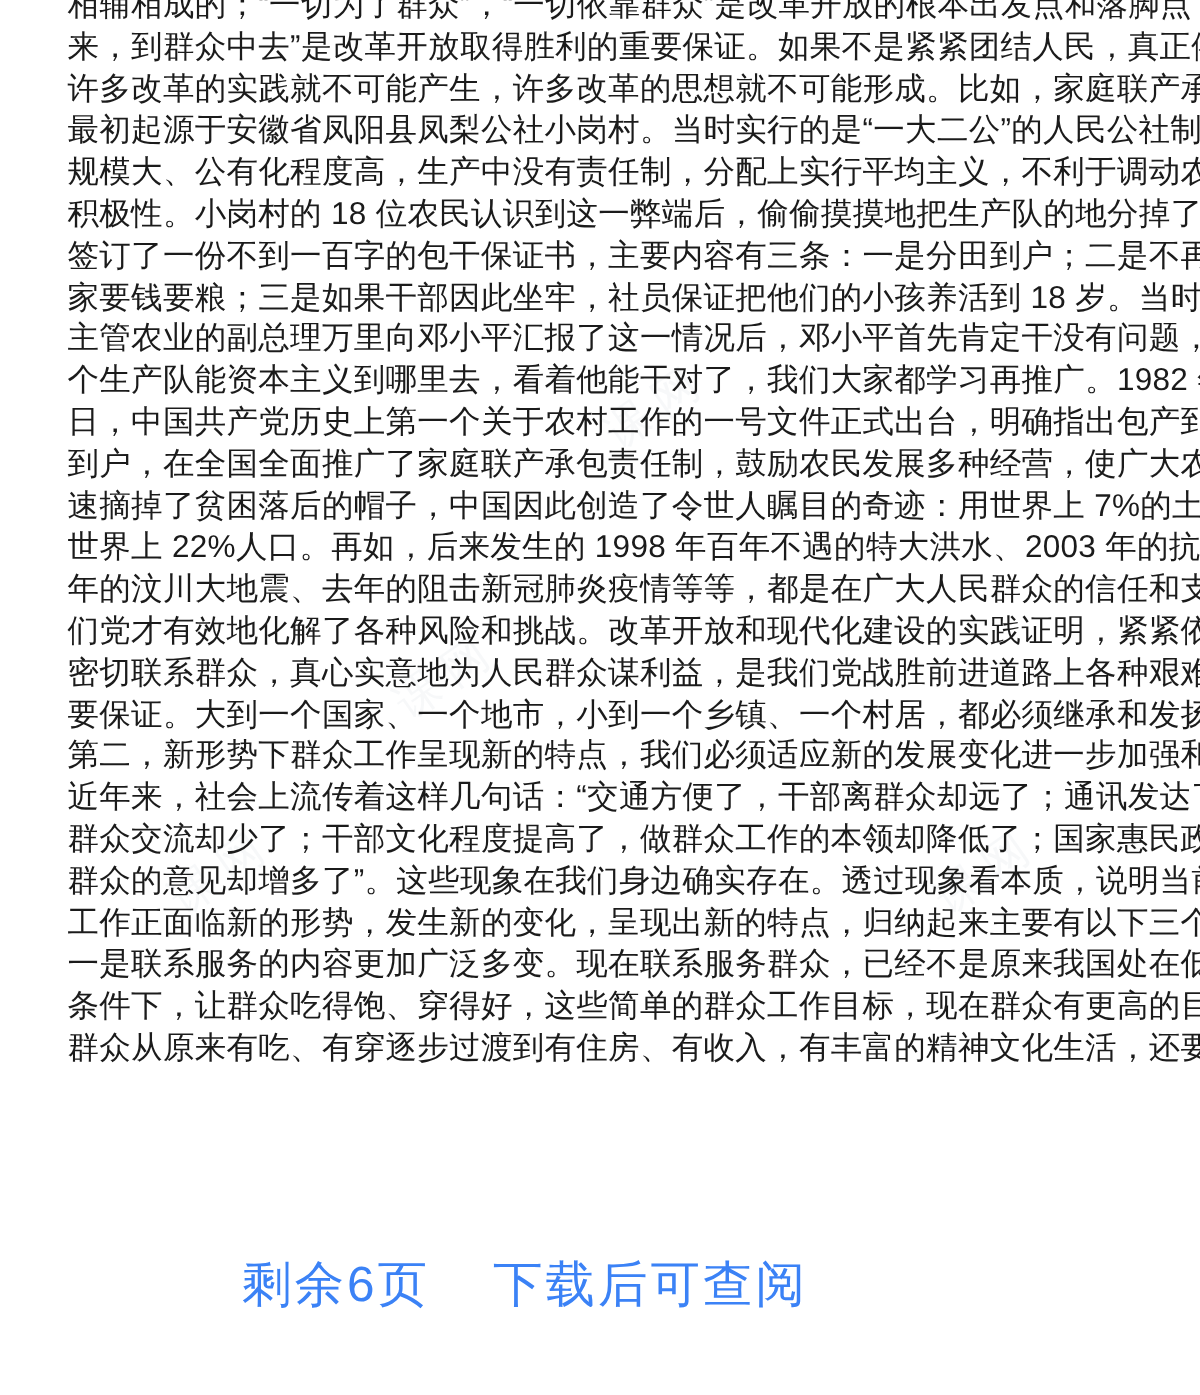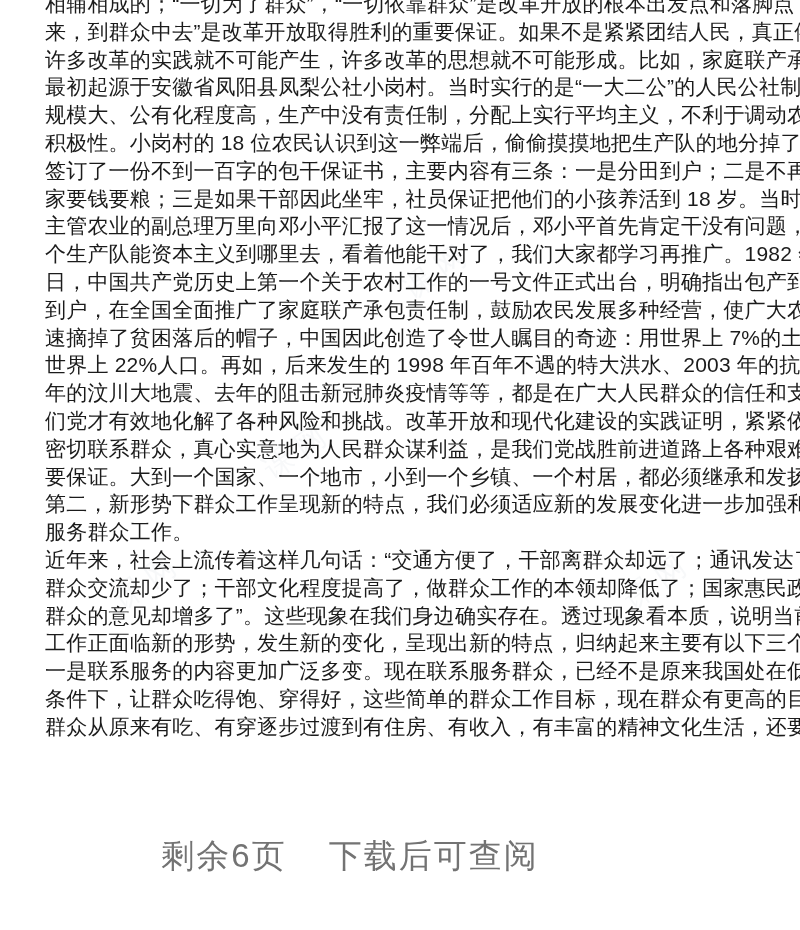--- a/index.html
+++ b/index.html
@@ -30,21 +30,21 @@
   .line {
     white-space: nowrap;
     letter-spacing: 0.2px;
   }
   .footer {
     position: absolute;
     top: 834px;
     left: 0;
     width: 700px;
     text-align: center;
-    color: #737373;
+    color: #3b82f6;
     font-size: 33px;
     letter-spacing: 2px;
   }
   .footer .gap { display: inline-block; width: 42px; }
   .watermark {
     position: absolute;
     color: #7f93a8;
     opacity: 0.06;
     font-size: 30px;
     letter-spacing: 8px;
@@ -80,21 +80,20 @@
     <div class="line">个生产队能资本主义到哪里去，看着他能干对了，我们大家都学习再推广。1982 年 1 月 1</div>
     <div class="line">日，中国共产党历史上第一个关于农村工作的一号文件正式出台，明确指出包产到户、包干</div>
     <div class="line">到户，在全国全面推广了家庭联产承包责任制，鼓励农民发展多种经营，使广大农村地区迅</div>
     <div class="line">速摘掉了贫困落后的帽子，中国因此创造了令世人瞩目的奇迹：用世界上 7%的土地养活了</div>
     <div class="line">世界上 22%人口。再如，后来发生的 1998 年百年不遇的特大洪水、2003 年的抗击非典、2008</div>
     <div class="line">年的汶川大地震、去年的阻击新冠肺炎疫情等等，都是在广大人民群众的信任和支持下，我</div>
     <div class="line">们党才有效地化解了各种风险和挑战。改革开放和现代化建设的实践证明，紧紧依靠群众，</div>
     <div class="line">密切联系群众，真心实意地为人民群众谋利益，是我们党战胜前进道路上各种艰难险阻的重</div>
     <div class="line">要保证。大到一个国家、一个地市，小到一个乡镇、一个村居，都必须继承和发扬密切联系</div>
     <div class="line">第二，新形势下群众工作呈现新的特点，我们必须适应新的发展变化进一步加强和改进联系</div>
-    <div class="line">服务群众工作。</div>
     <div class="line">近年来，社会上流传着这样几句话：“交通方便了，干部离群众却远了；通讯发达了，干部与</div>
     <div class="line">群众交流却少了；干部文化程度提高了，做群众工作的本领却降低了；国家惠民政策增加了，</div>
     <div class="line">群众的意见却增多了”。这些现象在我们身边确实存在。透过现象看本质，说明当前的群众</div>
     <div class="line">工作正面临新的形势，发生新的变化，呈现出新的特点，归纳起来主要有以下三个方面：</div>
     <div class="line">一是联系服务的内容更加广泛多变。现在联系服务群众，已经不是原来我国处在低收入水平</div>
     <div class="line">条件下，让群众吃得饱、穿得好，这些简单的群众工作目标，现在群众有更高的目标要求。</div>
     <div class="line">群众从原来有吃、有穿逐步过渡到有住房、有收入，有丰富的精神文化生活，还要有医疗保</div>
   </div>
 
   <div class="footer">

